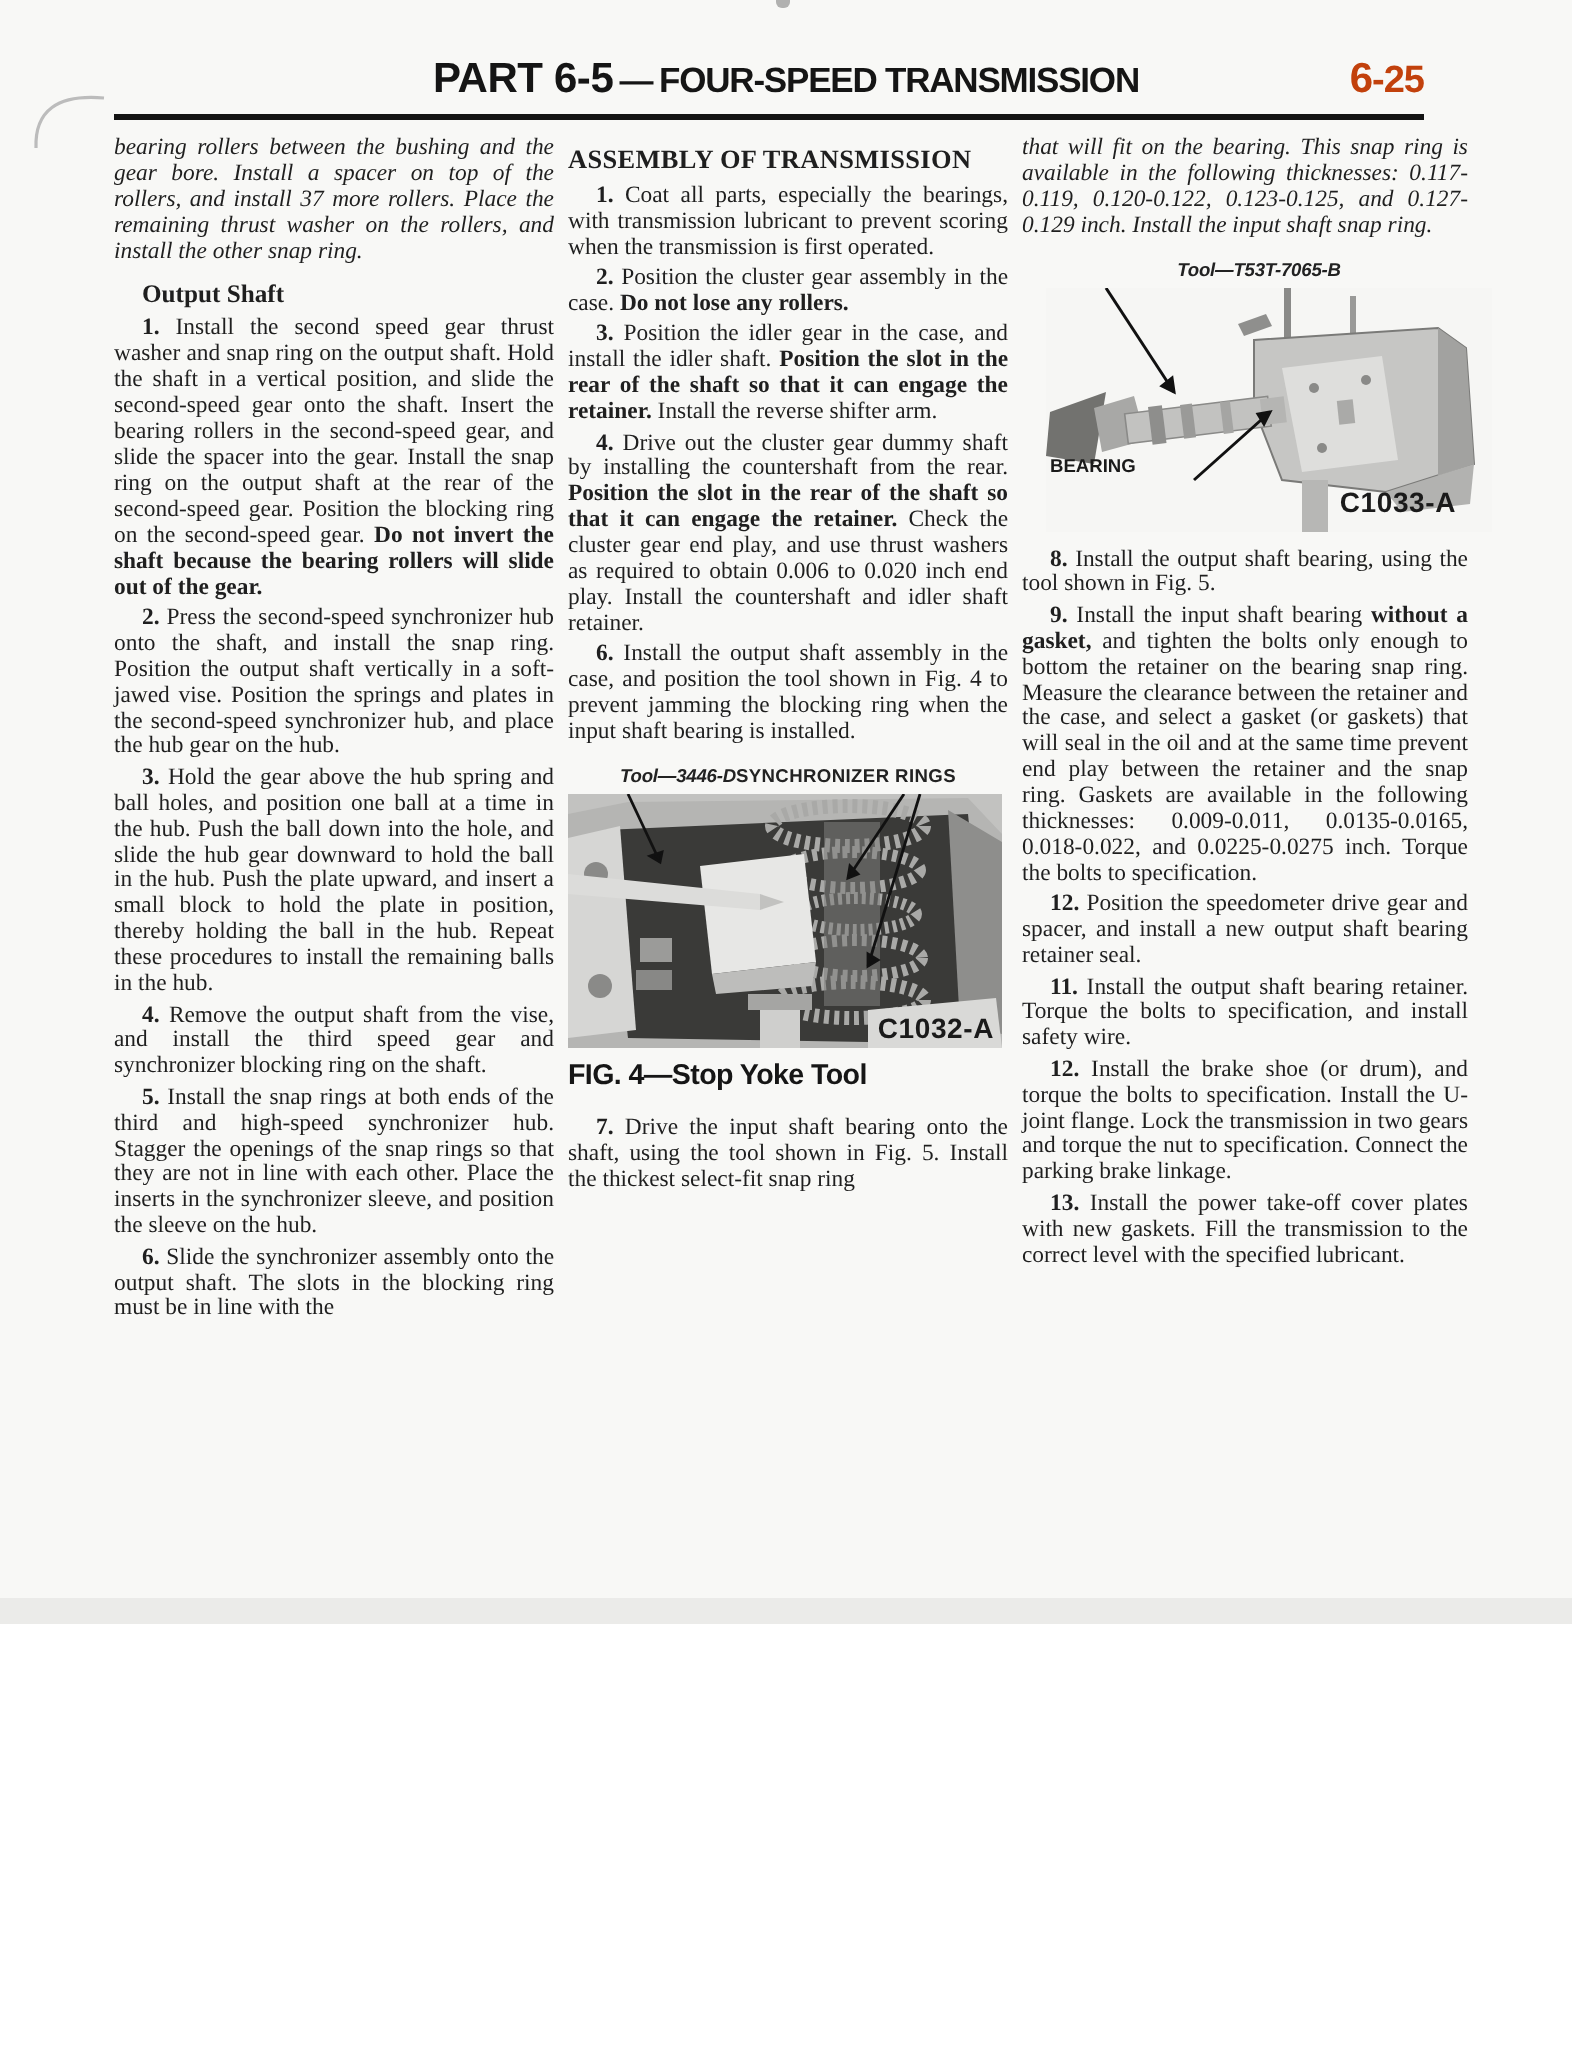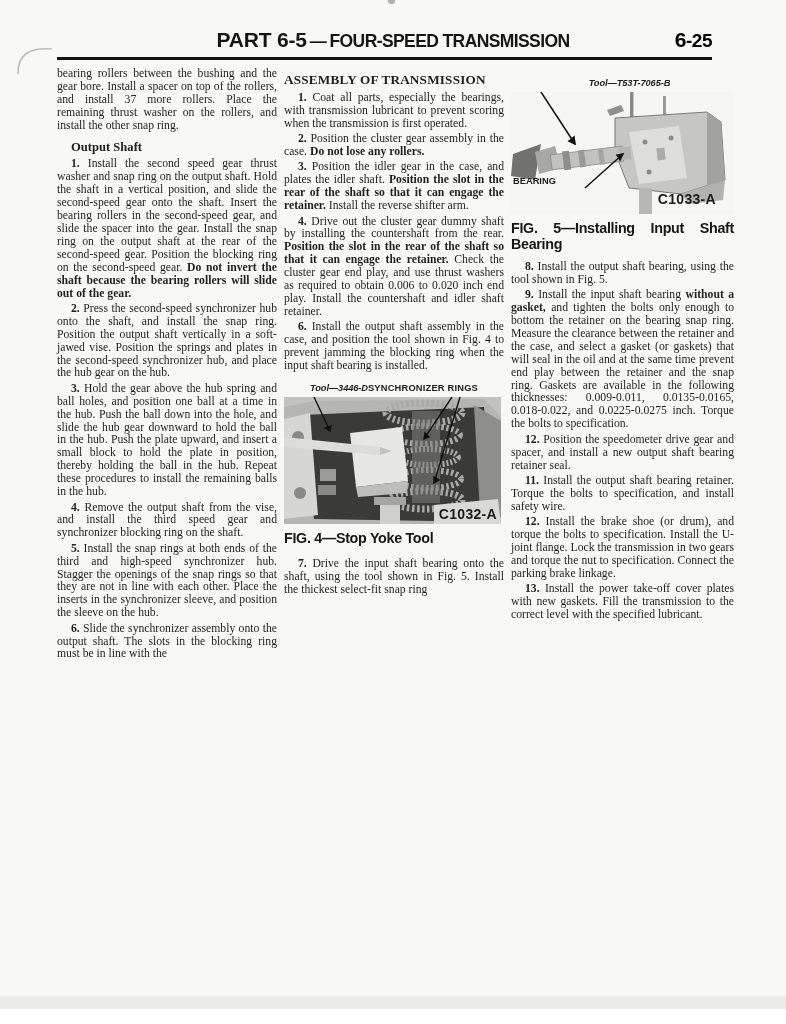--- a/index.html
+++ b/index.html
@@ -1,63 +1,63 @@
 <!DOCTYPE html>
 <html><head>
 <meta charset="utf-8">
 <style>
   html,body{margin:0;padding:0;}
   .page{
-    position:relative; width:786px; height:1009px;
+    position:relative; width:786px; height:812px;
     background:#f8f8f6; overflow:hidden;
     font-family:"Liberation Serif", serif; color:#1f1f1f;
   }
   .bottom-strip{position:absolute;left:0;bottom:0;width:786px;height:13px;background:#ebebe9;}
   .corner-mark{position:absolute;left:16px;top:42px;}
   .smudge{position:absolute;left:388px;top:0;width:7px;height:4px;background:#777;opacity:.55;border-radius:0 0 3px 3px;}
 
   
   .header-title{
     position:absolute;left:0;top:28px;width:786px;text-align:center;
     font-family:"Liberation Sans",sans-serif;font-weight:bold;color:#151515;
     letter-spacing:-0.2px;white-space:nowrap;
   }
   .part-label{font-size:21px;}
   .dash{font-size:17px;font-weight:bold;padding:0 3px;}
   .part-title{font-size:17.5px;letter-spacing:-0.6px;}
   .page-number{
     position:absolute;right:74px;top:28px;
-    font-family:"Liberation Sans",sans-serif;color:#000000;white-space:nowrap;text-align:center;
+    font-family:"Liberation Sans",sans-serif;color:#c2410c;white-space:nowrap;text-align:center;
   }
   .pn-bold{font-size:21px;font-weight:bold;letter-spacing:-0.5px;}
   .pn-rest{font-size:19px;font-weight:600;letter-spacing:-0.5px;}
   .rule{position:absolute;left:57px;top:57px;width:655px;height:3.5px;background:#141414;
         box-shadow:0 -1px 0 #f8f8f6 inset;}
 
   
   .col{position:absolute;top:68px;font-size:11.7px;line-height:12.9px;text-align:justify;}
   .col1{left:57px;width:220px;}
   .col2{left:284px;width:220px;}
   .col3{left:511px;width:223px;}
   .para{margin:0 0 2.5px 0;text-indent:14px;}
-  .para.noindent{text-indent:0;}
+  .para.noindent{text-indent:0;font-style:italic;}
   .bold{font-weight:bold;}
   .heading{font-weight:bold;}
   .heading.sub{font-size:12.6px;margin:8px 0 5px 14px;}
   .heading.main{font-size:13.2px;margin:6px 0 5px 0;letter-spacing:0.2px;}
 
   
   .figure{margin-top:9px;margin-bottom:8px;}
   .fig-labels-row{display:flex;justify-content:center;align-items:flex-end;
     font-family:"Liberation Sans",sans-serif;font-size:9.3px;color:#222;margin-bottom:2px;}
   .tool-label{font-style:italic;font-weight:bold;letter-spacing:-0.1px;}
   .caps-label{font-weight:bold;letter-spacing:0.2px;}
   .photo{position:relative;background:#fca5a5;}
   .photo4{width:217px;height:127px;}
-  .photo5{width:223px;height:122px;background:#f6f6f4;}
+  .photo5{width:223px;height:122px;background:#f6f6f4;margin-left:12px;}
   .photo svg{display:block;}
   .photo-code{
     position:absolute;font-family:"Liberation Sans",sans-serif;
     font-weight:bold;font-size:14px;color:#1a1a1a;letter-spacing:0.3px;
   }
   .code4{right:4px;bottom:3px;}
   .code5{right:18px;bottom:8px;}
   .bearing-label{
     position:absolute;left:2px;bottom:26px;
     font-family:"Liberation Sans",sans-serif;font-weight:bold;font-size:9.3px;color:#1a1a1a;
@@ -96,21 +96,21 @@
       <p class="para"><span class="bold">4. </span><span>Remove the output shaft from the vise, and install the third speed gear and synchronizer blocking ring on the shaft.</span></p>
       <p class="para"><span class="bold">5. </span><span>Install the snap rings at both ends of the third and high-speed synchronizer hub. Stagger the openings of the snap rings so that they are not in line with each other. Place the inserts in the synchronizer sleeve, and position the sleeve on the hub.</span></p>
       <p class="para"><span class="bold">6. </span><span>Slide the synchronizer assembly onto the output shaft. The slots in the blocking ring must be in line with the</span></p>
     </div>
 
   <div class="col col2">
     <div>
         <div class="heading main">ASSEMBLY OF TRANSMISSION</div>
         <p class="para"><span class="bold">1. </span><span>Coat all parts, especially the bearings, with transmission lubricant to prevent scoring when the transmission is first operated.</span></p>
         <p class="para"><span class="bold">2. </span><span>Position the cluster gear assembly in the case. </span><span class="bold">Do not lose any rollers.</span></p>
-        <p class="para"><span class="bold">3. </span><span>Position the idler gear in the case, and plates the idler shaft. </span><span class="bold">Position the slot in the rear of the shaft so that it can engage the retainer. </span><span>Install the reverse shifter arm.</span></p>
+        <p class="para"><span class="bold">3. </span><span>Position the idler gear in the case, and install the idler shaft. </span><span class="bold">Position the slot in the rear of the shaft so that it can engage the retainer. </span><span>Install the reverse shifter arm.</span></p>
         <p class="para"><span class="bold">4. </span><span>Drive out the cluster gear dummy shaft by installing the countershaft from the rear. </span><span class="bold">Position the slot in the rear of the shaft so that it can engage the retainer. </span><span>Check the cluster gear end play, and use thrust washers as required to obtain 0.006 to 0.020 inch end play. Install the countershaft and idler shaft retainer.</span></p>
         <p class="para"><span class="bold">6. </span><span>Install the output shaft assembly in the case, and position the tool shown in Fig. 4 to prevent jamming the blocking ring when the input shaft bearing is installed.</span></p>
       </div>
 
     <div class="figure">
       <div class="fig-labels-row">
         <span class="tool-label">Tool—3446-D</span>
         <span class="caps-label">SYNCHRONIZER RINGS</span>
       </div>
       <div class="photo photo4">
@@ -157,20 +157,23 @@
       </div>
       <div class="fig-caption">FIG. 4—Stop Yoke Tool</div>
     </div>
 
     <div class="p7-space">
         <p class="para"><span class="bold">7. </span><span>Drive the input shaft bearing onto the shaft, using the tool shown in Fig. 5. Install the thickest select-fit snap ring</span></p>
       </div>
   </div>
 
   <div class="col col3">
+    <div>
+        <p class="para noindent"><span>that will fit on the bearing. This snap ring is available in the following thicknesses: 0.117-0.119, 0.120-0.122, 0.123-0.125, and 0.127-0.129 inch. Install the input shaft snap ring.</span></p>
+      </div>
 
     <div class="figure">
       <div class="fig-labels-row">
         <span class="tool-label tool-label5">Tool—T53T-7065-B</span>
       </div>
       <div class="photo photo5">
         <svg width="223" height="122" viewBox="0 0 223 122">
           <rect x="0" y="0" width="223" height="122" fill="#f6f6f4"></rect>
 
           <rect x="119" y="0" width="3.5" height="30" fill="#8a8a88"></rect>
@@ -201,21 +204,20 @@
           <g stroke="#111" stroke-width="1.5" fill="#111">
             <line x1="30" y1="0" x2="64" y2="52"></line>
             <path d="M64,52 l-6,-3 l5,-4 Z"></path>
             <line x1="74" y1="96" x2="112" y2="62"></line>
             <path d="M112,62 l-6,1 l3,5 Z"></path>
           </g>
         </svg>
         <span class="bearing-label">BEARING</span>
         <span class="photo-code code5">C1033-A</span>
       </div>
-      <div class="fig-caption">FIG. 5—Installing Input Shaft Bearing</div>
     </div>
 
     <div>
         <p class="para"><span class="bold">8. </span><span>Install the output shaft bearing, using the tool shown in Fig. 5.</span></p>
         <p class="para"><span class="bold">9. </span><span>Install the input shaft bearing </span><span class="bold">without a gasket, </span><span>and tighten the bolts only enough to bottom the retainer on the bearing snap ring. Measure the clearance between the retainer and the case, and select a gasket (or gaskets) that will seal in the oil and at the same time prevent end play between the retainer and the snap ring. Gaskets are available in the following thicknesses: 0.009-0.011, 0.0135-0.0165, 0.018-0.022, and 0.0225-0.0275 inch. Torque the bolts to specification.</span></p>
         <p class="para"><span class="bold">12. </span><span>Position the speedometer drive gear and spacer, and install a new output shaft bearing retainer seal.</span></p>
         <p class="para"><span class="bold">11. </span><span>Install the output shaft bearing retainer. Torque the bolts to specification, and install safety wire.</span></p>
         <p class="para"><span class="bold">12. </span><span>Install the brake shoe (or drum), and torque the bolts to specification. Install the U-joint flange. Lock the transmission in two gears and torque the nut to specification. Connect the parking brake linkage.</span></p>
         <p class="para"><span class="bold">13. </span><span>Install the power take-off cover plates with new gaskets. Fill the transmission to the correct level with the specified lubricant.</span></p>
       </div>

